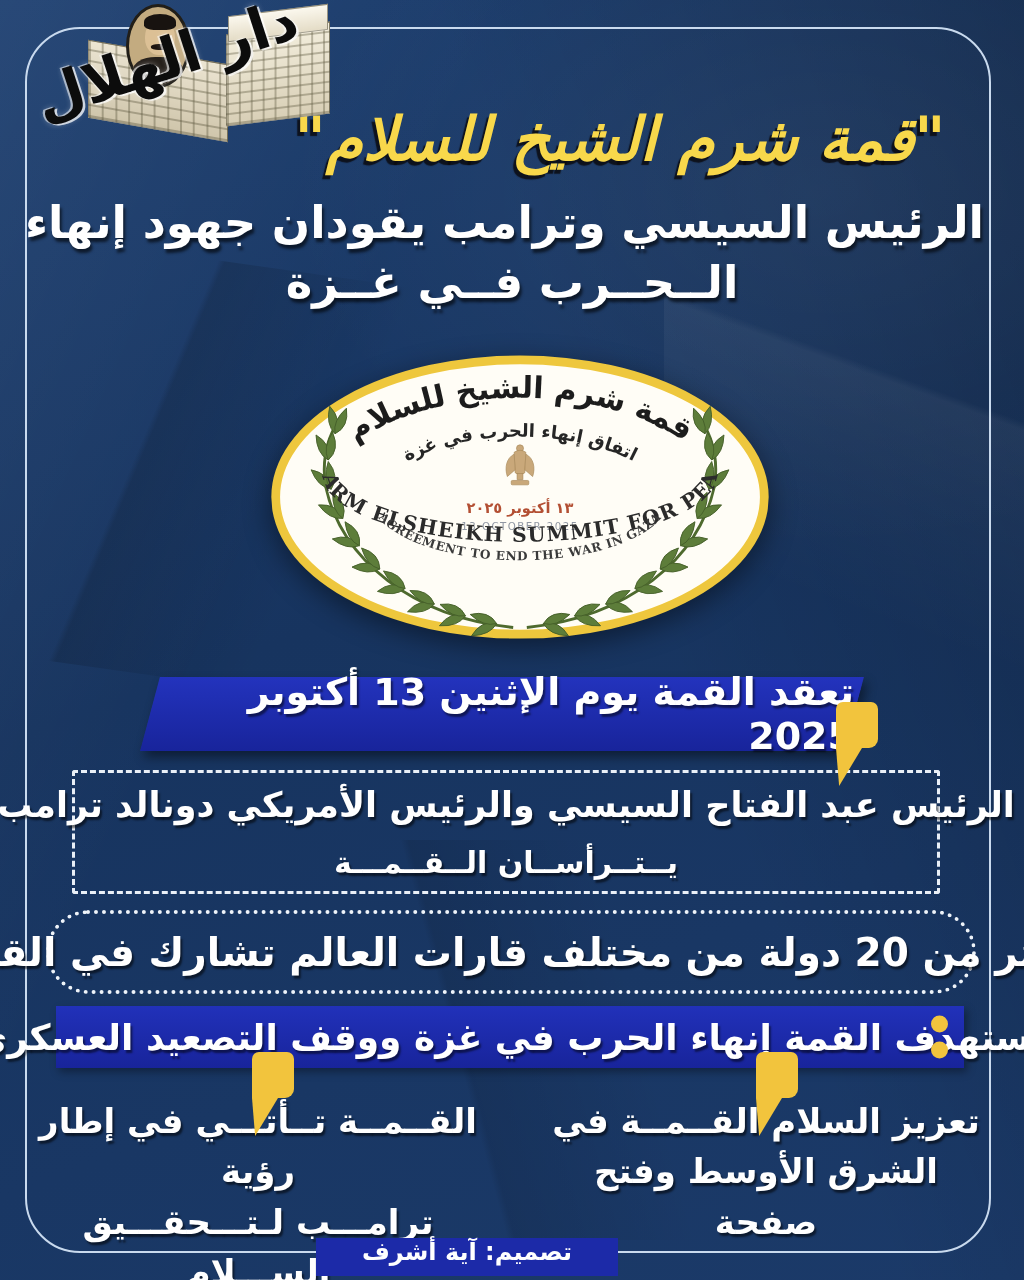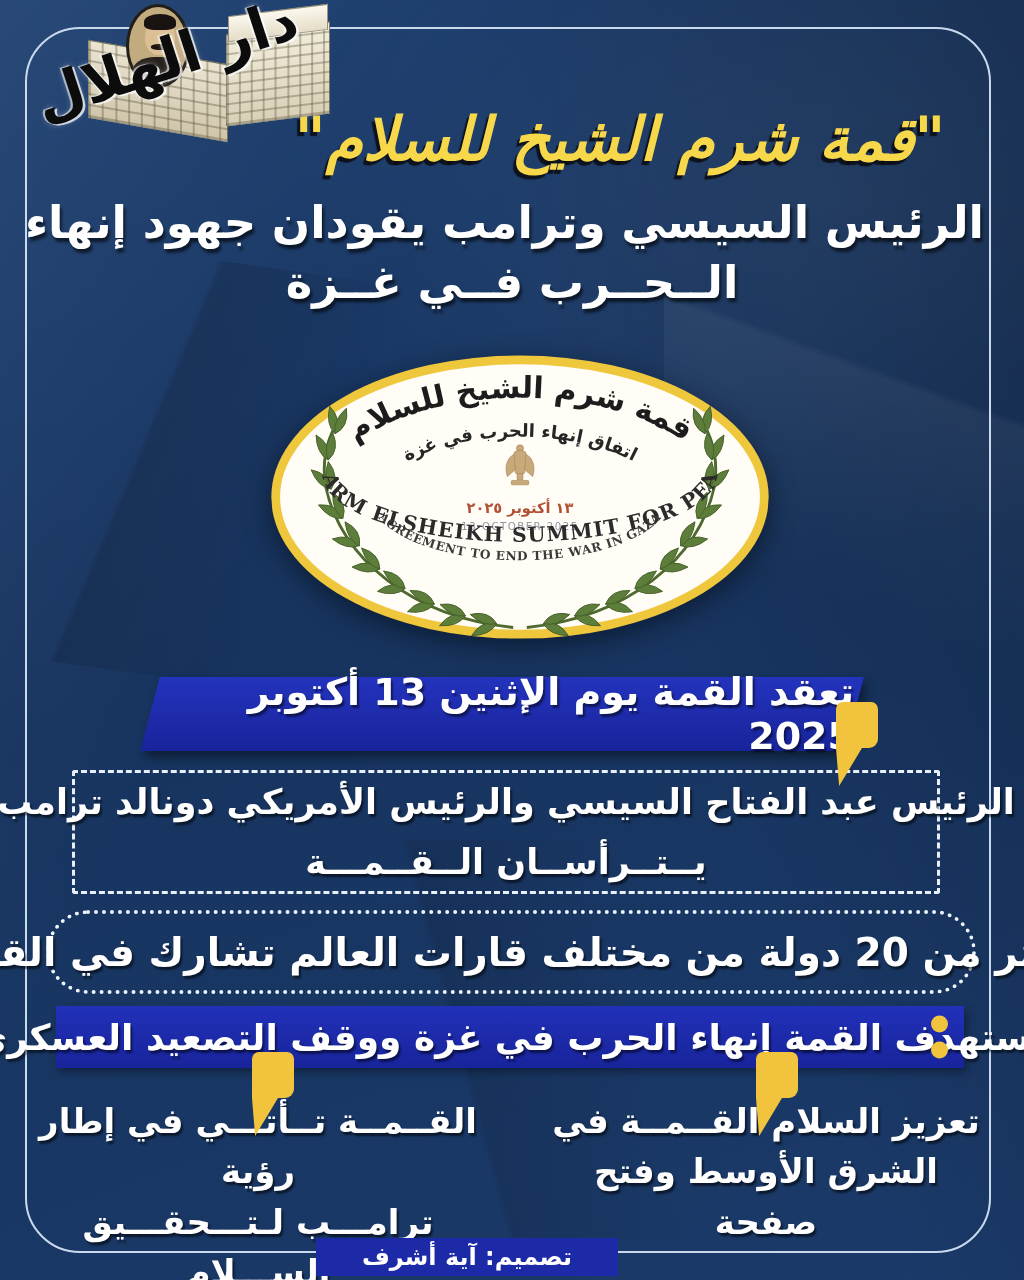--- a/index.html
+++ b/index.html
@@ -100,21 +100,21 @@
   .qmark.qm-bl { left:252px; top:1052px; }
   .qmark.qm-br { left:756px; top:1052px; }
 
   .leaders-box {
     position:absolute; left:72px; top:770px; width:868px; height:124px;
     border:3px dashed #e9eff7; border-radius:3px; z-index:4;
     display:flex; flex-direction:column; align-items:center; justify-content:center; gap:20px; direction:rtl;
     color:#fff; font-weight:bold; text-shadow:2px 3px 2px rgba(0,0,0,.55);
   }
   .leaders-box .l1 { font-size:35px; white-space:nowrap; }
-  .leaders-box .l2 { font-size:35px; white-space:nowrap; }
+  .leaders-box .l2 { font-size:30px; white-space:nowrap; }
 
   .pill-box {
     position:absolute; left:46px; top:910px; width:930px; height:84px;
     border:4px dotted #eef3f9; border-radius:46px; z-index:4;
     display:flex; align-items:center; justify-content:center; direction:rtl;
     color:#fff; font-size:39px; font-weight:bold; text-shadow:2px 3px 2px rgba(0,0,0,.55); white-space:nowrap;
   }
 
   .banner-objective {
     position:absolute; left:56px; top:1006px; width:908px; height:62px;
@@ -128,21 +128,21 @@
   .obj-colon i { width:17px; height:17px; border-radius:50%; background:#f2c43d; display:block; }
 
   .vcol { position:absolute; top:1096px; width:452px; text-align:center; direction:rtl; z-index:4;
     color:#fff; font-weight:bold; font-size:34px; line-height:1.48; text-shadow:2px 3px 2px rgba(0,0,0,.55); }
   .vcol.right { left:540px; }
   .vcol.left { left:32px; }
 
   .credit {
     position:absolute; left:316px; top:1238px; width:302px; height:38px;
     background:#1c2aa8; z-index:5; direction:rtl;
-    display:flex; align-items:center; justify-content:center;
+    display:flex; justify-content:center;
     color:#fff; font-size:24px; font-weight:bold;
   }
 </style>
 </head>
 <body>
 
 <div class="poster">
   <div class="crease c1"></div>
   <div class="crease c2"></div>
   <div class="crease c3"></div>

